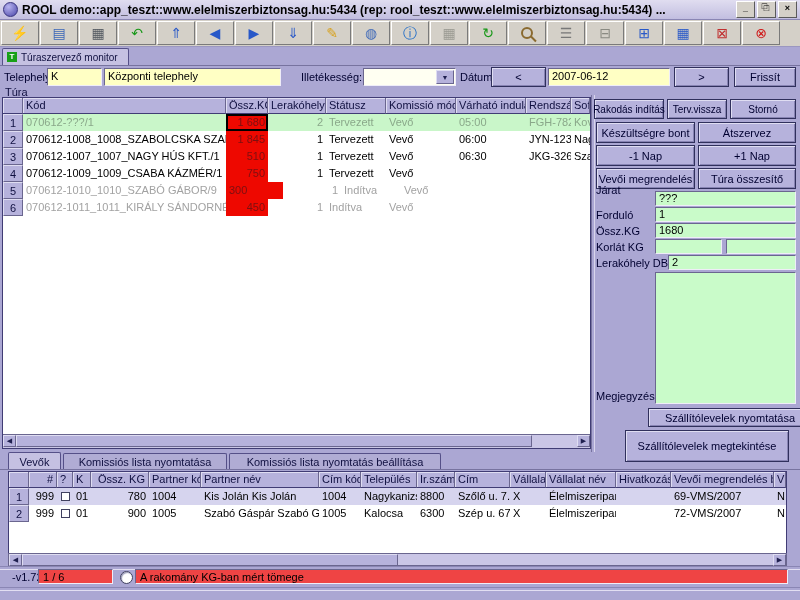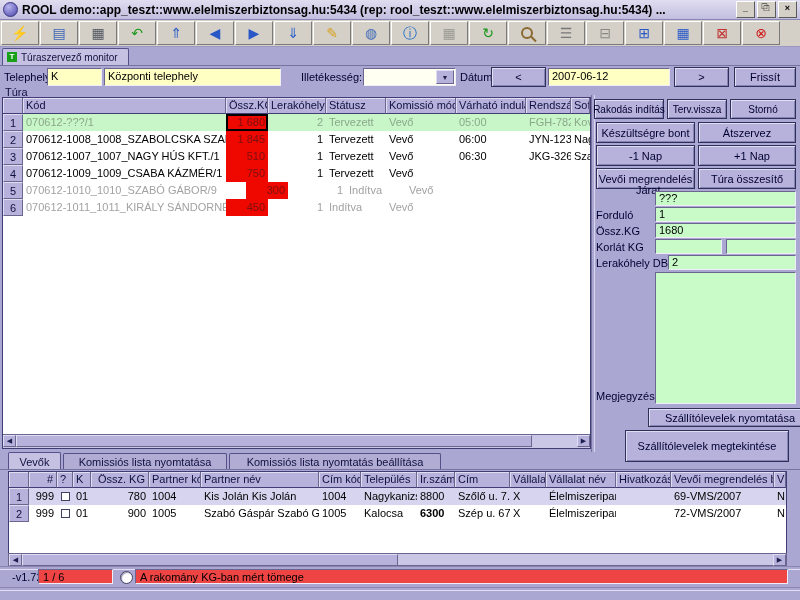--- a/index.html
+++ b/index.html
@@ -248,21 +248,21 @@
         <div class="tcell" style="width: 58px; text-align: right;">1</div>
         <div class="tcell" style="width: 60px;">Tervezett</div>
         <div class="tcell" style="width: 70px;">Vevő</div>
         <div class="tcell" style="width: 70px;"></div>
         <div class="tcell" style="width: 45px;"></div>
         <div class="tcell" style="width: 19px;"></div>
       </div>
       <div class="trow dim">
         <div class="rownum" style="width: 20px;">5</div>
         <div class="tcell" style="width: 203px;">070612-1010_1010_SZABÓ GÁBOR/9</div>
-        <div class="tcell redcell" style="width: 42px; text-align: right; margin-left: 20px;">300</div>
+        <div class="tcell redcell" style="width: 57px; text-align: left;">300</div>
         <div class="tcell" style="width: 58px; text-align: right;">1</div>
         <div class="tcell" style="width: 60px;">Indítva</div>
         <div class="tcell" style="width: 70px;">Vevő</div>
         <div class="tcell" style="width: 70px;"></div>
         <div class="tcell" style="width: 45px;"></div>
         <div class="tcell" style="width: 19px;"></div>
       </div>
       <div class="trow dim">
         <div class="rownum" style="width: 20px;">6</div>
         <div class="tcell" style="width: 203px;">070612-1011_1011_KIRÁLY SÁNDORNÉ/1</div>
@@ -290,21 +290,21 @@
 
 <div class="app-btn" style="left:596px;top:122px;width:99px;height:21px;">Készültségre bont</div>
 <div class="app-btn" style="left:698px;top:122px;width:98px;height:21px;">Átszervez</div>
 
 <div class="app-btn" style="left:596px;top:145px;width:99px;height:21px;">-1 Nap</div>
 <div class="app-btn" style="left:698px;top:145px;width:98px;height:21px;padding-left:10px;">+1 Nap</div>
 
 <div class="app-btn" style="left:596px;top:168px;width:99px;height:21px;">Vevői megrendelés</div>
 <div class="app-btn" style="left:698px;top:168px;width:98px;height:21px;">Túra összesítő</div>
 
-<span class="plabel" style="left:596px;top:184px;padding-left:40px;">Járat</span>
+<span class="plabel" style="left:596px;top:184px;">Járat</span>
 <div class="green-field" style="left:655px;top:191px;width:141px;height:15px;">???</div>
 
 <span class="plabel" style="left:596px;top:209px;">Forduló</span>
 <div class="green-field" style="left:655px;top:207px;width:141px;height:15px;">1</div>
 
 <span class="plabel" style="left:596px;top:225px;">Össz.KG</span>
 <div class="green-field" style="left:655px;top:223px;width:141px;height:15px;">1680</div>
 
 <span class="plabel" style="left:596px;top:241px;">Korlát KG</span>
 <div class="green-field" style="left:655px;top:239px;width:67px;height:15px;"></div>
@@ -365,21 +365,21 @@
       <div class="vrow ">
         <div class="rownum" style="width: 20px;">2</div>
         <div class="tcell" style="width: 28px; text-align: right;">999</div>
         <div class="tcell" style="width: 16px; text-align: center;"><span class="checkbox"></span></div>
         <div class="tcell" style="width: 18px;">01</div>
         <div class="tcell" style="width: 58px; text-align: right;">900</div>
         <div class="tcell" style="width: 52px;">1005</div>
         <div class="tcell" style="width: 118px;">Szabó Gáspár Szabó Gáspár</div>
         <div class="tcell" style="width: 42px;">1005</div>
         <div class="tcell" style="width: 56px;">Kalocsa</div>
-        <div class="tcell" style="width: 38px; font-weight: bold;">6300</div>
+        <div class="tcell" style="width: 38px;">6300</div>
         <div class="tcell" style="width: 55px;">Szép u. 67.</div>
         <div class="tcell" style="width: 36px;">X</div>
         <div class="tcell" style="width: 70px;">Élelmiszeripari Kft.</div>
         <div class="tcell" style="width: 55px;"></div>
         <div class="tcell" style="width: 103px;">72-VMS/2007</div>
         <div class="tcell" style="width: 12px;">N</div>
       </div>
     </div>
 </div>
 <div class="hscroll" style="left:8px;top:553px;width:779px;border:1px solid #6a668f;box-sizing:border-box;">

